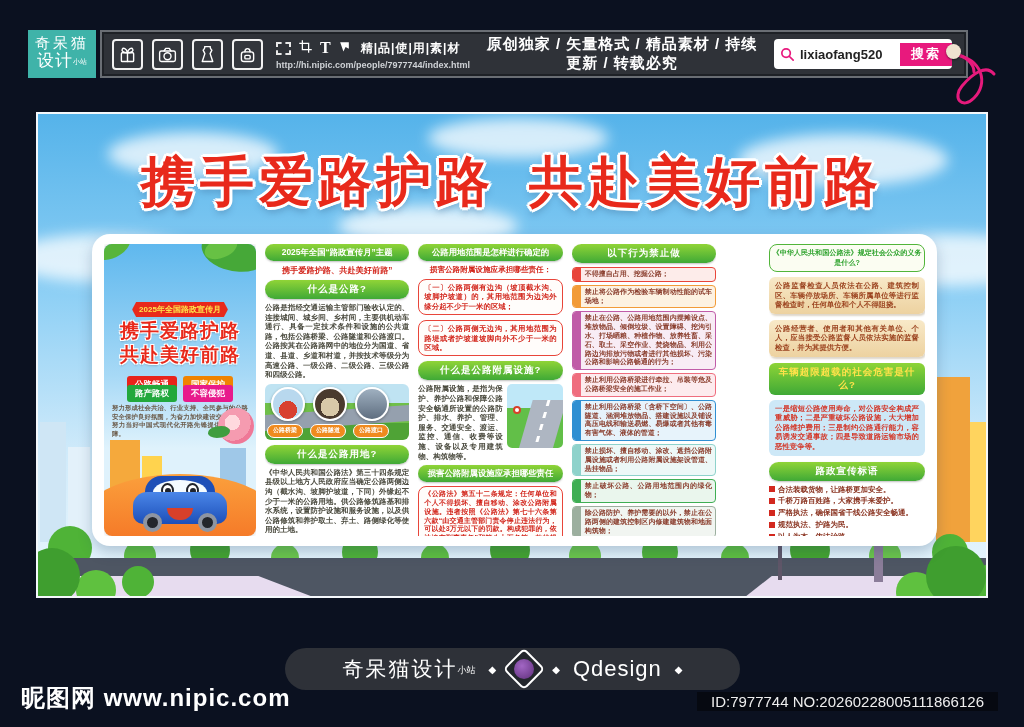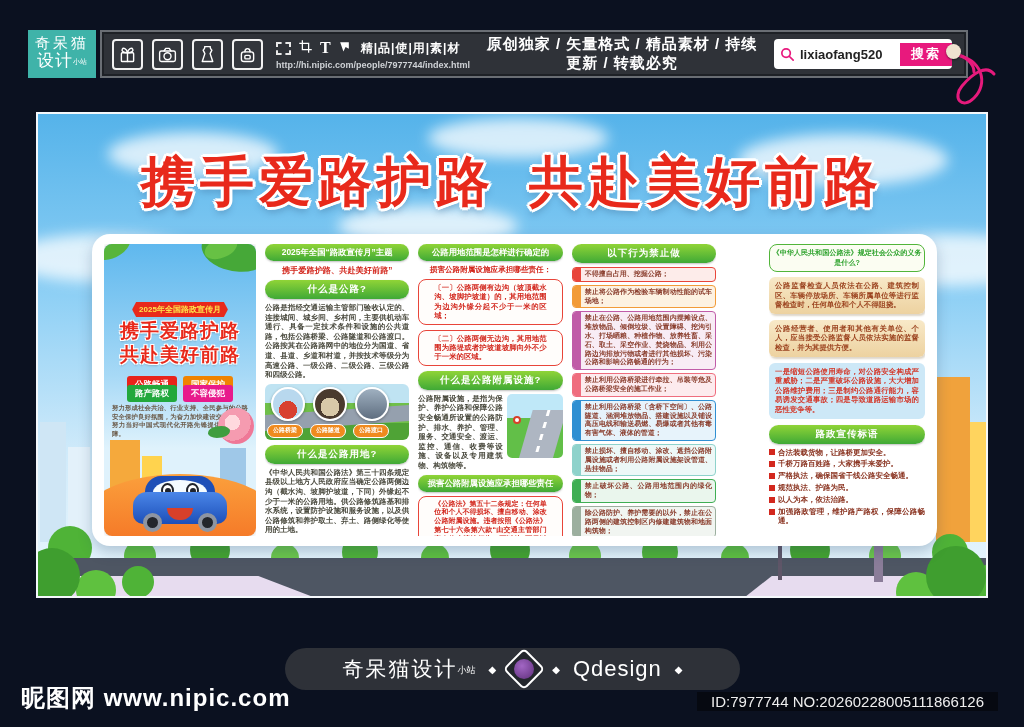--- a/index.html
+++ b/index.html
@@ -68,21 +68,21 @@
   .col { flex:1; overflow:hidden; }
   .col1 { flex:0 0 152px; }
 
   .ghead { background:linear-gradient(180deg,#90d437 0%,#3fa936 100%); color:#fff; font-weight:bold;
            text-align:center; border-radius:10px; padding:3px 2px; font-size:9.5px; letter-spacing:1px;
            box-shadow:0 1px 2px rgba(0,0,0,.25); margin-bottom:4px; }
   .ghead.sm { font-size:8.4px; letter-spacing:0; }
   .redline { color:#d3281e; font-weight:bold; font-size:8.2px; text-align:center; margin:2px 0 4px; }
   .body-txt { color:#4a4a3e; font-size:7.5px; line-height:9.6px; text-align:justify; font-weight:bold; margin-bottom:4px; }
   .redbox { border:1.5px solid #e8453a; border-radius:8px; background:#fffdfb; color:#d3281e; font-weight:bold;
-            font-size:7.4px; line-height:9.4px; padding:3px 15px; text-align:justify; margin-bottom:5px; }
+            font-size:7.4px; line-height:9.4px; padding:3px 5px; text-align:justify; margin-bottom:5px; }
 
   
   .poster { position:relative; width:152px; height:292px; border-radius:8px; overflow:hidden;
             background:linear-gradient(180deg,#5fb8ee 0%,#a7d9f6 45%,#dff2fc 70%); box-shadow:0 0 4px rgba(0,0,0,.2); }
   .leaf { position:absolute; background:#46a838; border-radius:60% 40% 60% 40%; }
   .p-ribbon { position:absolute; top:58px; left:50%; transform:translateX(-50%); background:#e8291b; color:#ffe24a;
               font-size:8px; font-weight:bold; padding:2px 7px; border-radius:2px; white-space:nowrap;
               clip-path:polygon(4px 0,calc(100% - 4px) 0,100% 50%,calc(100% - 4px) 100%,4px 100%,0 50%); }
   .p-title { text-align:center; position:absolute; width:100%; font-weight:900; font-size:19px; color:#e8291b;
              letter-spacing:1px; text-shadow:-1px -1px 0 #fff,1px -1px 0 #fff,-1px 1px 0 #fff,1px 1px 0 #fff,0 2px 2px rgba(0,0,0,.2); }
@@ -384,20 +384,21 @@
         <div class="pitem" style="background-color: rgb(253, 247, 221); border-color: rgb(242, 197, 47);">
           <span class="pbar" style="background-color: rgb(242, 197, 47);"></span>
           <span>在公路建筑控制区外修建的建筑物、地面构筑物以及其他设施不得遮挡公路标志，不得妨碍安全视距。</span>
         </div>
       </div>
 
       <div class="col" style="flex:1.08;margin-left:44px;">
         <div class="obligation-head">《中华人民共和国公路法》规定社会公众的义务是什么?</div>
         <div class="tanbox">公路监督检查人员依法在公路、建筑控制区、车辆停放场所、车辆所属单位等进行监督检查时，任何单位和个人不得阻挠。</div>
         <div class="tanbox">公路经营者、使用者和其他有关单位、个人，应当接受公路监督人员依法实施的监督检查，并为其提供方便。</div>
+        <div class="overload-head">车辆超限超载的社会危害是什么?</div>
         <div class="bluebox">一是缩短公路使用寿命，对公路安全构成严重威胁；二是严重破坏公路设施，大大增加公路维护费用；三是制约公路通行能力，容易诱发交通事故；四是导致道路运输市场的恶性竞争等。</div>
         <div class="ghead">路政宣传标语</div>
         <div class="slog">
             <i></i>
             <span>合法装载货物，让路桥更加安全。</span>
           </div>
         <div class="slog">
             <i></i>
             <span>千桥万路百姓路，大家携手来爱护。</span>
           </div>

